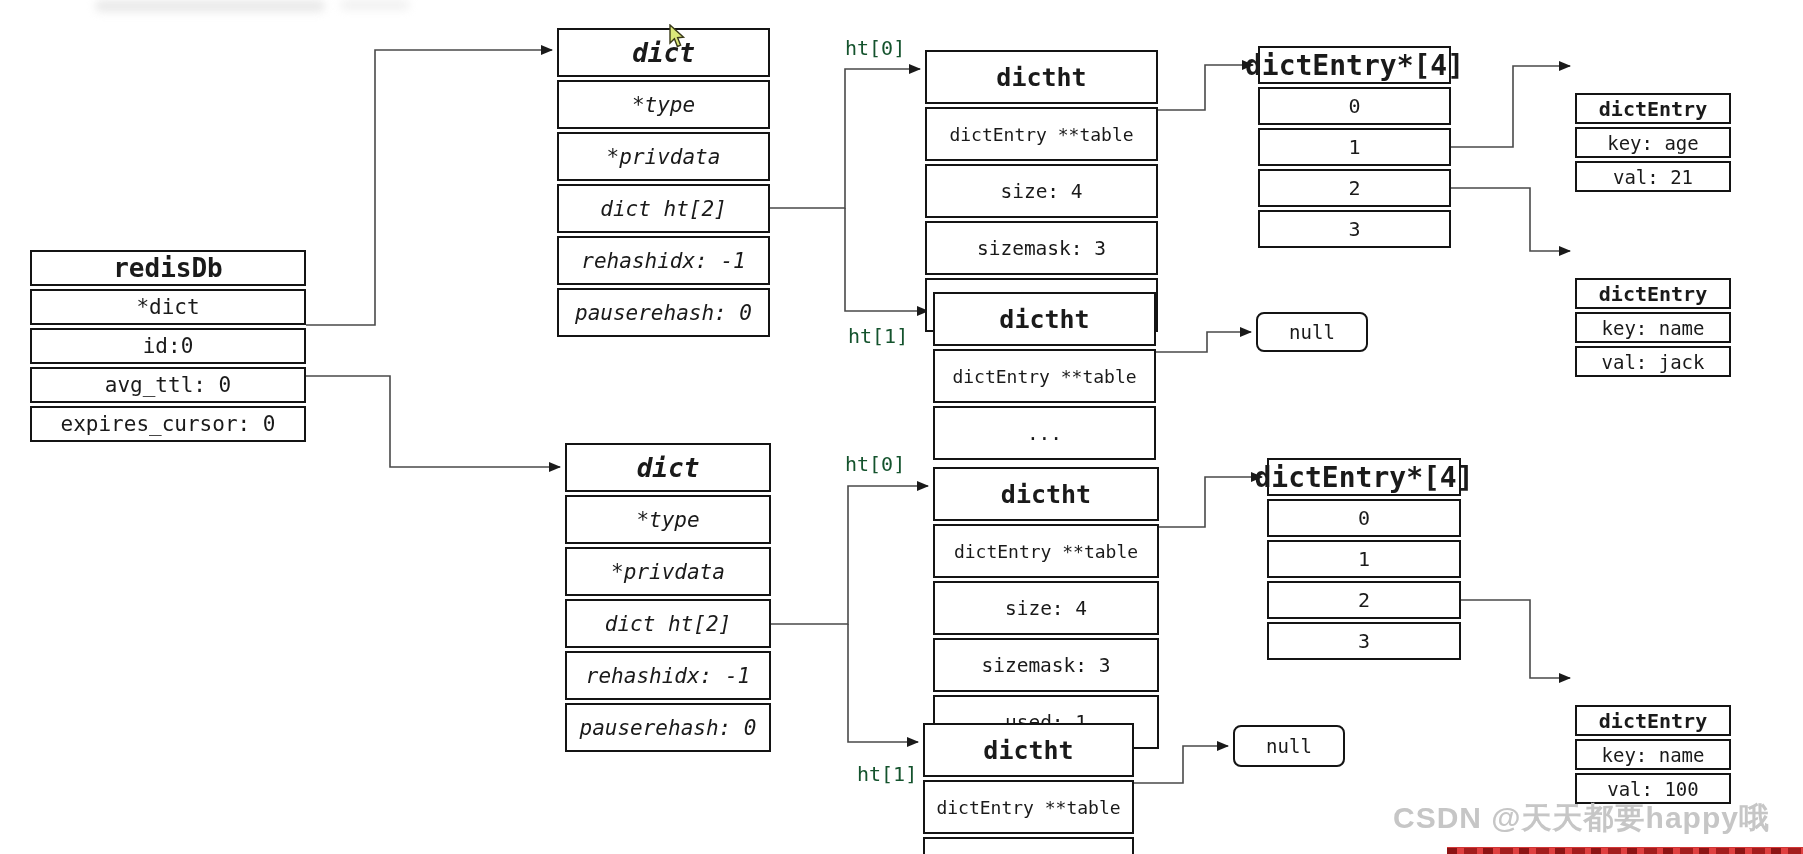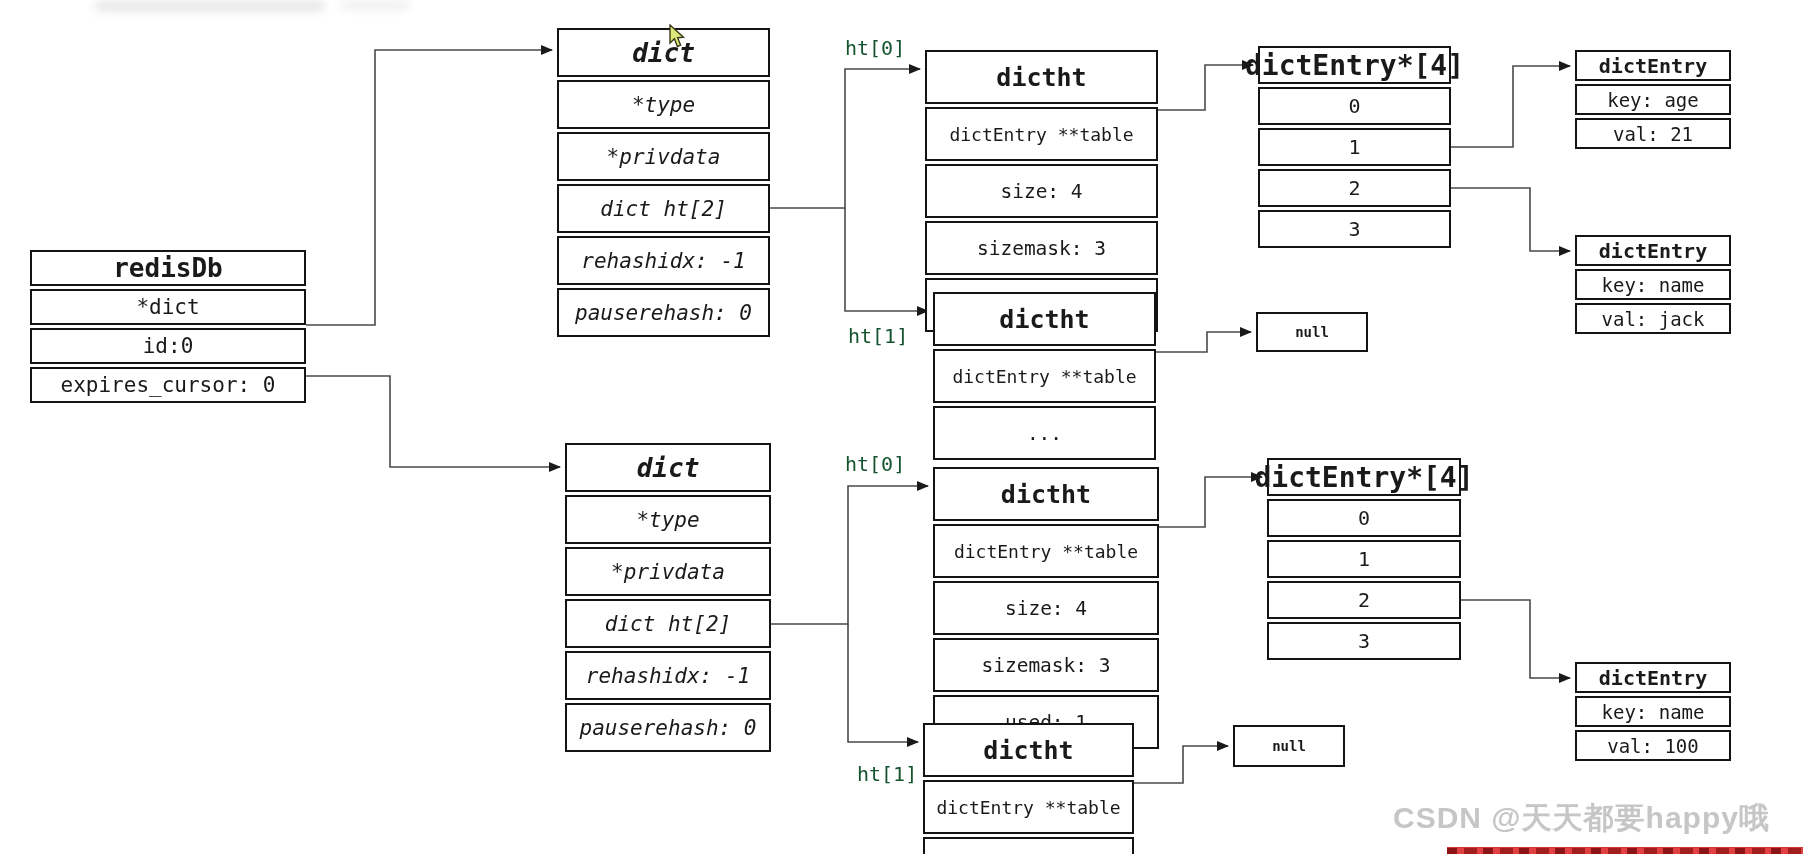--- a/index.html
+++ b/index.html
@@ -18,22 +18,22 @@
   .n-redisdb .cell{height:36px;font-size:21px;}
   .n-redisdb .hd{font-size:26px;}
   .n-dict .cell{height:49px;font-size:21px;font-style:italic;}
   .n-dict .hd{font-size:26px;}
   .n-dictht .cell{height:54px;font-size:19.5px;}
   .n-dictht .hd{font-size:25px;}
   .n-dictht .tight{font-size:18px;}
   .n-entries .cell{height:38px;font-size:20px;}
   .n-entries .hd{font-size:28px;}
   .n-entry .cell{height:31px;font-size:19px;}
-  .n-entry .hd{font-size:20px;}
-  .n-null .cell{height:40px;font-size:14px;font-weight:bold;}
+  .n-entry .hd{font-size:20px;margin-top:43px;}
+  .n-null .cell{height:40px;font-size:19px;font-weight:normal;border-radius:8px;}
   .ht-label{
     position:absolute;font-size:20px;color:#14532d;
     font-family:"DejaVu Sans Mono","Liberation Mono",monospace;
   }
   #wires{position:absolute;left:0;top:0;pointer-events:none;}
   .watermark{
     position:absolute;left:1393px;top:798px;width:410px;
     font-family:"Liberation Sans","DejaVu Sans",sans-serif;
     font-size:30px;color:#c6c6c6;white-space:nowrap;letter-spacing:1px;font-weight:bold;
   }
@@ -76,20 +76,21 @@
       <path d="M1159,527 H1205 V477 H1262" marker-end="url(#ah)"></path>
       <path d="M1461,600 H1530 V678 H1570" marker-end="url(#ah)"></path>
       <path d="M1134,783 H1183 V746 H1228" marker-end="url(#ah)"></path>
     </g>
   </svg>
 
   <div class="node n-redisdb" style="left:30px;top:250px;width:276px">
     <div class="cell hd">redisDb</div>
     <div class="cell">*dict</div>
     <div class="cell">id:0</div>
+    <div class="cell">avg_ttl: 0</div>
     <div class="cell">expires_cursor: 0</div>
   </div>
 
   <div class="node n-dict" style="left:557px;top:28px;width:213px">
     <div class="cell hd">dict</div>
     <div class="cell">*type</div>
     <div class="cell">*privdata</div>
     <div class="cell">dict ht[2]</div>
     <div class="cell">rehashidx: -1</div>
     <div class="cell">pauserehash: 0</div>

